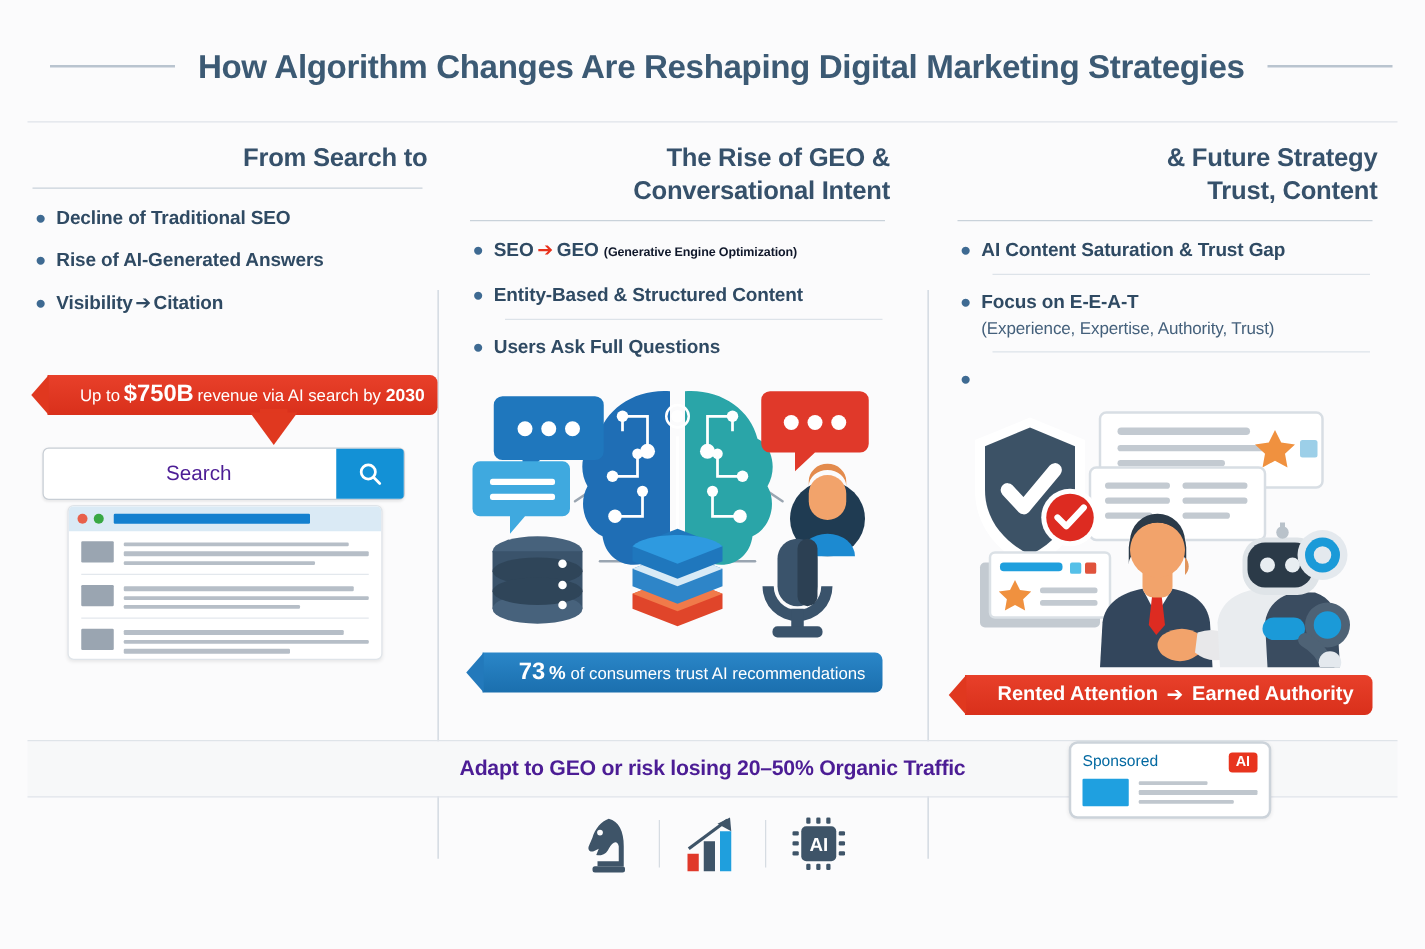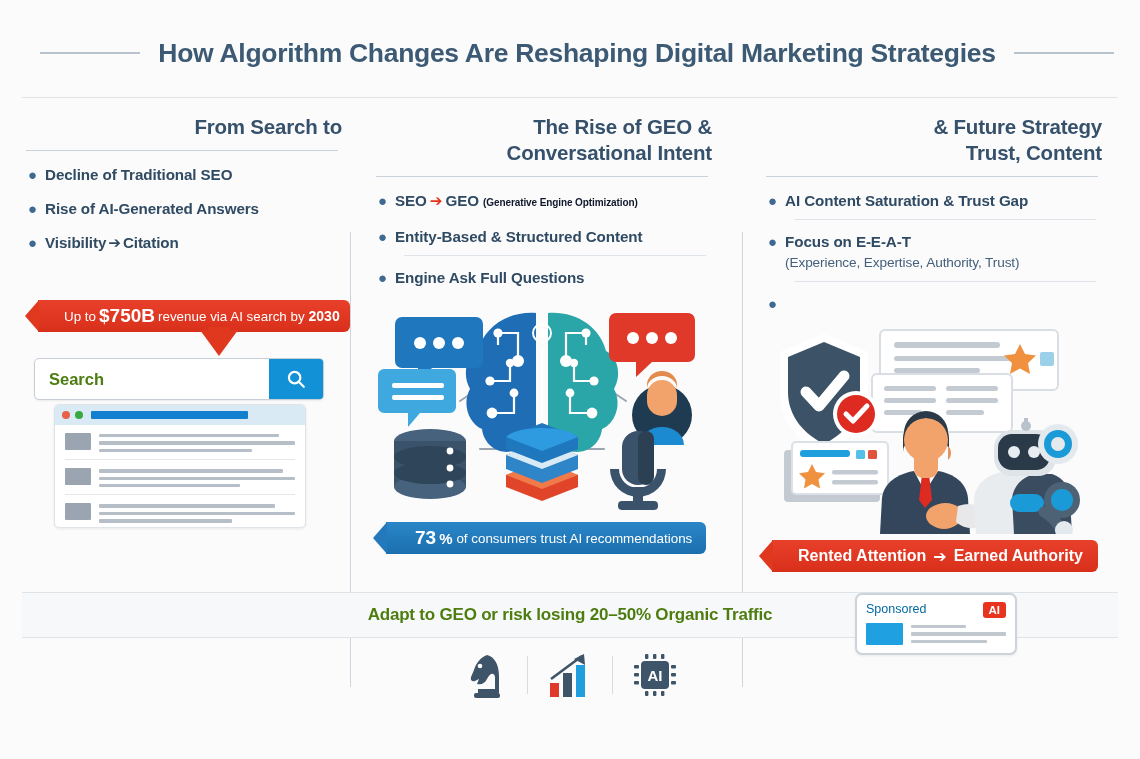--- a/index.html
+++ b/index.html
@@ -69,21 +69,21 @@
 
   .rb-left{position:absolute;left:16px;top:196px;width:312px;}
   .down-arrow{position:absolute;left:178px;top:226px;width:0;height:0;
     border-left:19px solid transparent;border-right:19px solid transparent;border-top:26px solid #e0381f;}
   .down-arrow-stem{position:absolute;left:186px;top:223px;width:22px;height:8px;background:#e0381f;}
 
   
   .searchbox{position:absolute;left:12px;top:254px;width:288px;height:40px;
     background:#fff;border:1.6px solid #c8ced5;border-radius:5px;display:flex;align-items:center;
     box-shadow:0 1px 2px rgba(0,0,0,.07);}
-  .search-ph{flex:1;padding-left:14px;color:#4d7c0f;font-size:16.5px;font-weight:bold;}
+  .search-ph{flex:1;padding-left:14px;color:#4c1d95;font-size:16.5px;font-weight:normal;text-align:center;}
   .search-btn{width:54px;height:100%;background:#1391d6;border-radius:0 3px 3px 0;display:flex;align-items:center;justify-content:center;}
 
   
   .browser{position:absolute;left:32px;top:300px;width:250px;height:122px;background:#fff;
     border:1px solid #dfe4e9;border-radius:5px;box-shadow:0 1px 3px rgba(0,0,0,.08);overflow:hidden;}
   .br-bar{height:20px;background:#daeaf5;display:flex;align-items:center;padding:0 7px;gap:5px;}
   .br-dot{width:8px;height:8px;border-radius:50%;}
   .br-dot.r{background:#e8604a;}
   .br-dot.g{background:#38a843;}
   .br-url{flex:1;height:8px;background:#1380cf;border-radius:1px;margin-left:3px;margin-right:50px;}
@@ -101,21 +101,21 @@
   .right-art{position:absolute;left:0;top:218px;width:340px;height:210px;}
   .rb-right{position:absolute;left:10px;top:436px;width:326px;}
 
   
   .footer{position:absolute;top:592px;left:0;width:1140px;height:167px;}
   .f-hr{position:absolute;left:22px;width:1096px;height:1px;background:#dfe4e9;}
   .f-hr.top{top:0px;}
   .f-hr.bot{top:45px;}
   .f-band{position:absolute;top:1px;left:22px;width:1096px;height:44px;background:#f7f8f9;}
   .f-text{position:absolute;top:1px;left:0;width:1140px;height:44px;display:flex;align-items:center;justify-content:center;
-    color:#4d7c0f;font-size:17px;font-weight:bold;letter-spacing:-0.2px;}
+    color:#4c1d95;font-size:17px;font-weight:bold;letter-spacing:-0.2px;}
   .f-icons{position:absolute;top:52px;left:0;width:1140px;height:62px;display:flex;align-items:center;justify-content:center;gap:0px;}
   .f-ic{display:flex;align-items:center;justify-content:center;width:62px;height:58px;}
   .f-divider{width:1px;height:38px;background:#d6dce2;margin:0 11px;}
 
   
   .spon{position:absolute;left:855px;top:593px;width:162px;height:62px;background:#fff;
     border:2px solid #ccd3da;border-radius:7px;padding:7px 9px;box-sizing:border-box;
     box-shadow:0 1px 3px rgba(0,0,0,.07);}
   .spon-head{display:flex;align-items:flex-start;justify-content:space-between;}
   .spon-label{font-size:12.5px;color:#0369a1;font-weight:normal;}
@@ -235,21 +235,21 @@
             <span class="sub">(Generative Engine Optimization)</span>
           </span>
         </div>
         <div class="bullet">
           <span class="dot">●</span>
           <span class="btext">Entity-Based &amp; Structured Content</span>
         </div>
         <div class="bsep"></div>
         <div class="bullet">
           <span class="dot">●</span>
-          <span class="btext">Engine Ask Full Questions</span>
+          <span class="btext">Users Ask Full Questions</span>
         </div>
       </div>
 
       <div class="mid-art">
         <svg width="340" height="225" viewBox="0 0 340 225">
 
           <g stroke="#9aa5b1" stroke-width="2" stroke-linecap="round">
             <line x1="88" y1="112" x2="106" y2="100"></line>
             <line x1="236" y1="100" x2="254" y2="112"></line>
             <line x1="98" y1="118" x2="116" y2="136"></line>

